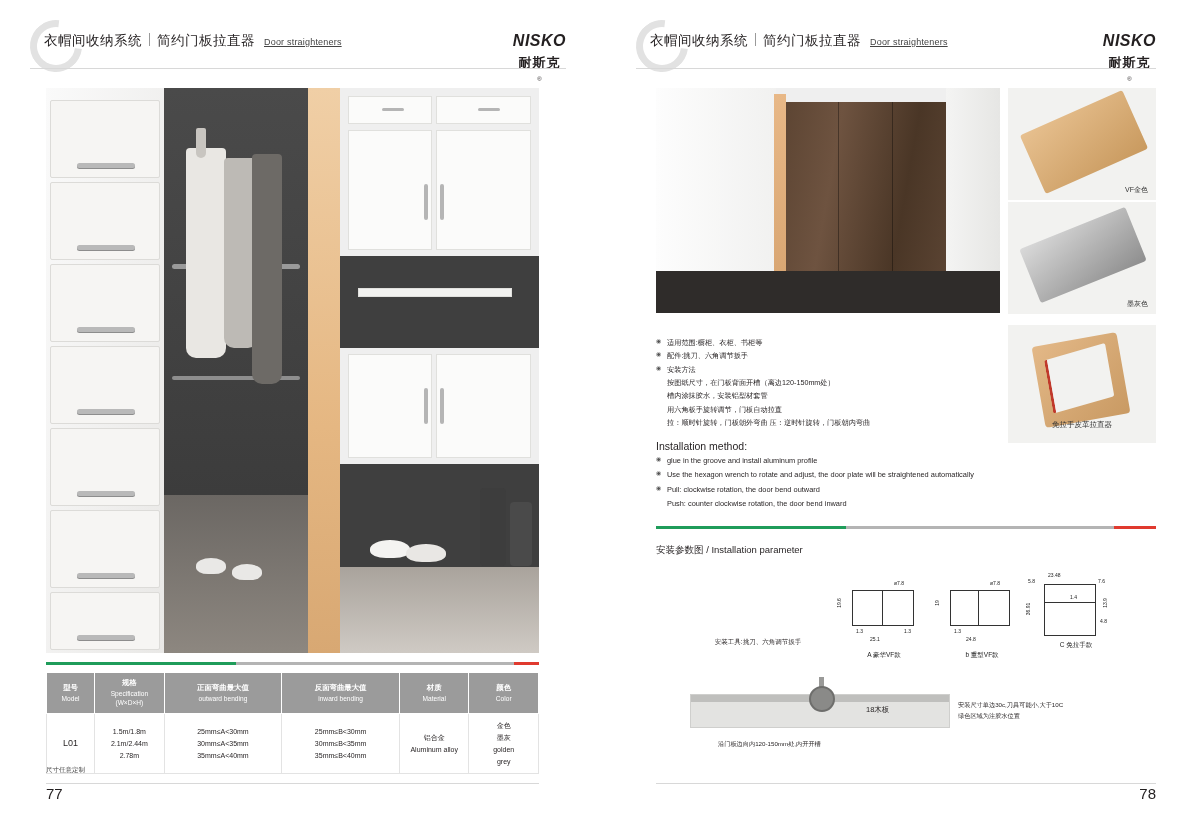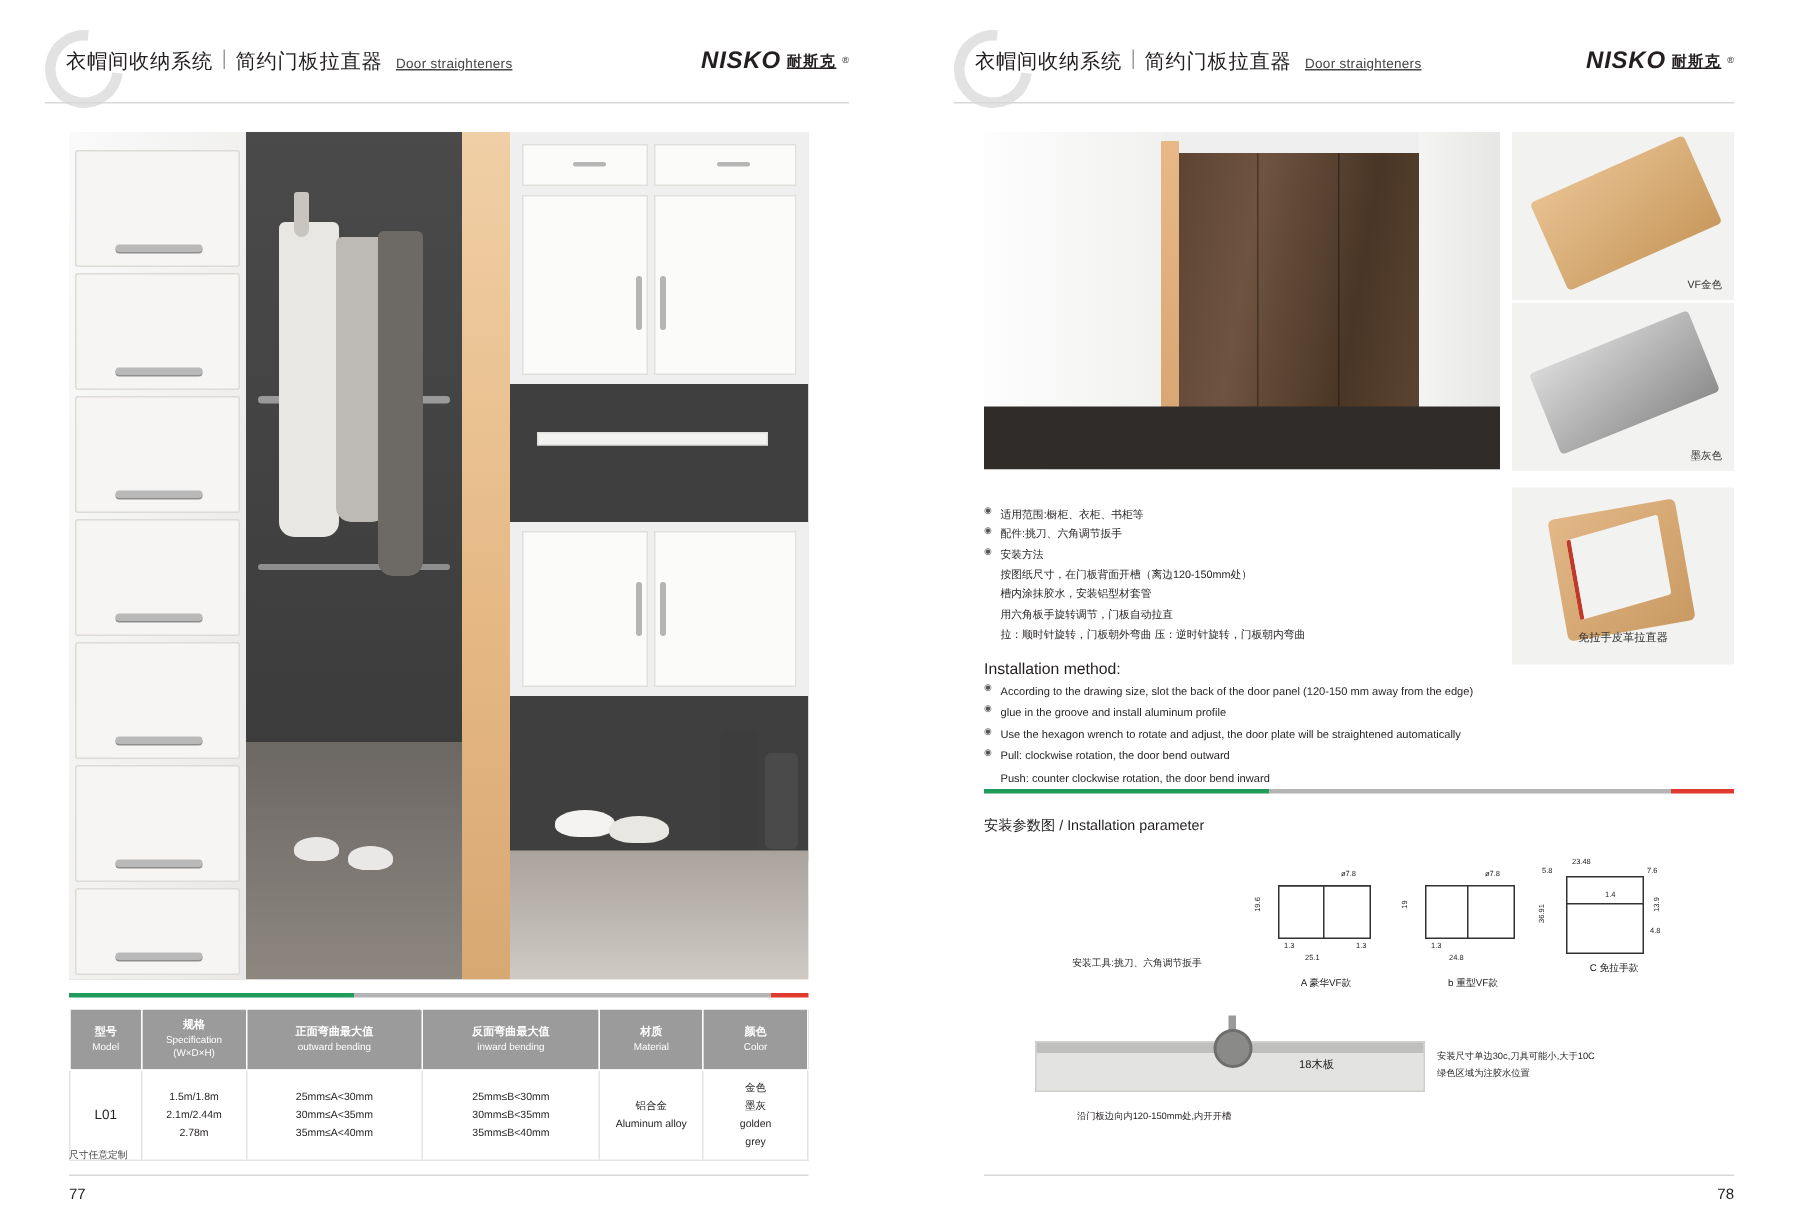--- a/index.html
+++ b/index.html
@@ -29,24 +29,24 @@
     position:absolute; left:14px; top:8px;
     display:flex; align-items:baseline; gap:0px;
     white-space:nowrap;
   }
   .hdr .t-cn1 { font-size:13.5px; color:#231f20; letter-spacing:0.5px; font-weight:500;}
   .hdr .bar { display:inline-block; width:1px; height:13px; background:#9a9a9a; margin:0 7px; position:relative; top:1px;}
   .hdr .t-cn2 { font-size:13.5px; color:#231f20; letter-spacing:0.5px; font-weight:500;}
   .hdr .t-en { font-size:9px; color:#444; margin-left:9px; letter-spacing:0.2px;text-decoration:underline;}
   .hdr .brand {
     position:absolute; right:0; top:8px;
-    display:flex; align-items:center; gap:4px;
+    display:flex; align-items:center; gap:4px;flex-direction:column;
   }
   .hdr .brand .nis { font-size:16px; font-weight:bold; letter-spacing:0.5px; color:#231f20; font-style:italic; }
-  .hdr .brand .cn { font-size:10px; font-weight:bold; color:#231f20; letter-spacing:1px;text-decoration:underline;}
+  .hdr .brand .cn { font-size:13px; font-weight:bold; color:#231f20; letter-spacing:1px;}
   .hdr .brand .reg { font-size:6px; vertical-align:super; }
   .hdr .rule { position:absolute; left:0; right:0; top:44px; height:1px; background:#d8d8d8; }
 
   
   .collage { position:absolute; left:46px; top:88px; width:493px; height:565px; background:#d9d9d9; overflow:hidden; }
   .col-a { position:absolute; left:0; top:0; width:262px; height:565px; background:linear-gradient(170deg,#efefed 0%,#e2e1de 42%,#cfcdc9 100%); overflow:hidden;}
   .col-b { position:absolute; left:262px; top:0; width:32px; height:565px; background:linear-gradient(180deg,#f0cfa6,#e5b782 60%,#d8a873); }
   .col-c { position:absolute; left:294px; top:0; width:199px; height:565px; background:#efefef; overflow:hidden;}
 
   
@@ -80,21 +80,21 @@
   }
   table.spec th b { display:block; font-size:7.4px; font-weight:bold; }
   table.spec td {
     font-size:7px; color:#231f20; text-align:center; padding:6px 3px;
     border:1px solid #e3e3e3; background:#fff; line-height:1.7;
   }
   table.spec td.model { font-size:9px; }
   .tbl-note { position:absolute; left:46px; top:766px; font-size:6.5px; color:#444; }
 
   .pg-rule { position:absolute; left:46px; bottom:36px; width:493px; height:1px; background:#d8d8d8;}
-  .pg-num { position:absolute; bottom:18px; font-size:10px; color:#231f20;text-align:center;}
+  .pg-num { position:absolute; bottom:18px; font-size:15px; color:#231f20;text-align:center;}
   .page.left .pg-num { left:46px; }
 
   
   .r-main { position:absolute; left:656px; top:88px; width:344px; height:225px; background:#efefef; overflow:hidden;}
   .door-wall { position:absolute; left:0; top:0; width:120px; height:225px; background:linear-gradient(90deg,#fdfdfd,#f1f1f0); }
   .door-edge { position:absolute; left:118px; top:6px; width:12px; height:205px; background:linear-gradient(180deg,#e8b887,#d7a470); }
   .door-wood { position:absolute; left:130px; top:14px; width:160px; height:190px;
     background:linear-gradient(100deg,#5d4533,#6e5340 30%,#4a3626 70%,#5b4433); }
   .door-wood .seam { position:absolute; top:0; bottom:0; width:1px; background:rgba(0,0,0,.35); }
   .door-rt { position:absolute; left:290px; top:0; width:54px; height:225px; background:linear-gradient(90deg,#f4f4f3,#e6e6e4);}
@@ -322,21 +322,20 @@
   <div class="li">配件:挑刀、六角调节扳手</div>
   <div class="li">安装方法</div>
   <div class="sub">按图纸尺寸，在门板背面开槽（离边120-150mm处）</div>
   <div class="sub">槽内涂抹胶水，安装铝型材套管</div>
   <div class="sub">用六角板手旋转调节，门板自动拉直</div>
   <div class="sub">拉：顺时针旋转，门板朝外弯曲    压：逆时针旋转，门板朝内弯曲</div>
 </div>
 
 <div class="inst-title">Installation method:</div>
 <div class="inst-list">
-  <div class="li">According to the drawing size, slot the back of the door panel (120-150 mm away from the edge)</div>
   <div class="li">glue in the groove and install aluminum profile</div>
   <div class="li">Use the hexagon wrench to rotate and adjust,  the door plate will be straightened automatically</div>
   <div class="li">Pull: clockwise rotation, the door bend outward</div>
   <div class="sub">Push: counter clockwise rotation, the door bend inward</div>
 </div>
 
 <div class="r-bars">
   <i class="rb-green"></i>
   <i class="rb-grey"></i>
   <i class="rb-red"></i>

